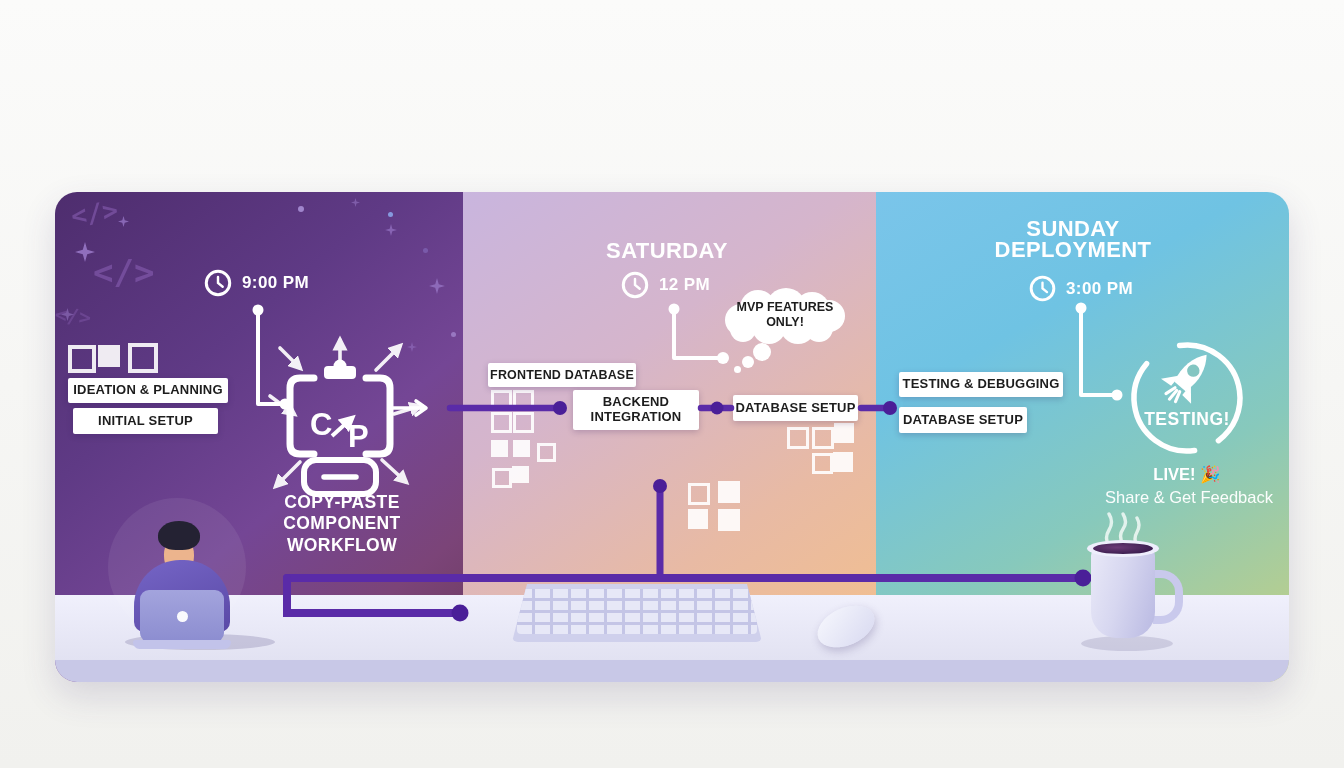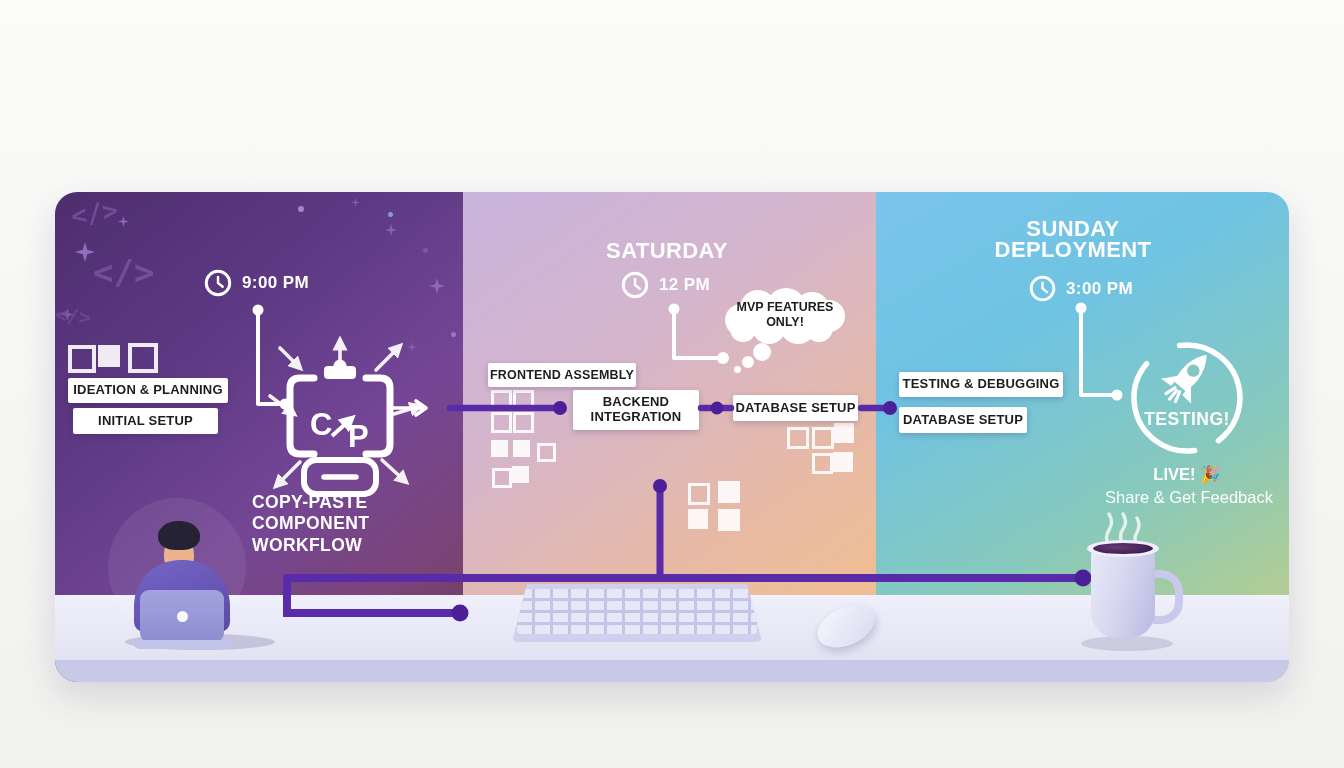--- a/index.html
+++ b/index.html
@@ -21,21 +21,21 @@
   .clockrow{position:absolute;display:flex;align-items:center;gap:9px;color:#fff;font-weight:bold;font-size:17px;letter-spacing:.4px}
   .stepbox{position:absolute;background:#fff;color:#1d1d1d;font-weight:bold;font-size:13px;letter-spacing:.2px;
        display:flex;align-items:center;justify-content:center;text-align:center;border-radius:2px;
        box-shadow:0 2px 6px rgba(40,20,80,.22);line-height:1.15}
   .preline{white-space:pre-line}
   .sqo{position:absolute;border:3px solid rgba(255,255,255,.9)}
   .sqf{position:absolute;background:rgba(255,255,255,.9)}
   .codeglyph{position:absolute;color:#9166bd;font-family:"DejaVu Sans Mono","Liberation Mono",monospace;font-weight:bold;opacity:.5}
   .spark{position:absolute;background:#a07fd0;clip-path:polygon(50% 0,61% 39%,100% 50%,61% 61%,50% 100%,39% 61%,0 50%,39% 39%)}
   .dot{position:absolute;border-radius:50%}
-  .caption{position:absolute;color:#fff;font-weight:bold;font-size:17.5px;line-height:1.22;letter-spacing:.4px;}
+  .caption{position:absolute;color:#fff;font-weight:bold;font-size:17.5px;line-height:1.22;letter-spacing:.4px;text-align:center}
   .cloudc{position:absolute;background:#fff;border-radius:50%}
   .cloudtext{position:absolute;color:#1d1d1d;font-weight:bold;font-size:12.5px;line-height:15px;text-align:center}
   .overlay{position:absolute;left:0;top:0;width:1234px;height:490px;pointer-events:none}
   .desk-top{position:absolute;left:0;top:403px;width:1234px;height:65px;background:linear-gradient(180deg,#f0f0fc 0%,#e2e2f2 100%)}
   .desk-front{position:absolute;left:0;top:468px;width:1234px;height:22px;background:#c8c8e7}
   .glow{position:absolute;border-radius:50%;background:rgba(255,255,255,.07)}
   .whitetxt{position:absolute;color:#fff;text-align:center}
 </style>
 </head>
 <body>
@@ -150,21 +150,21 @@
       <div class="sqo" style="left:349px;top:235px;width:16px;height:16px"></div>
       <div class="sqf" style="left:371px;top:231px;width:20px;height:20px"></div>
       <div class="sqo" style="left:349px;top:261px;width:15px;height:15px"></div>
       <div class="sqf" style="left:370px;top:260px;width:20px;height:20px"></div>
 
       <div class="sqo" style="left:225px;top:291px;width:16px;height:16px"></div>
       <div class="sqf" style="left:255px;top:289px;width:22px;height:22px"></div>
       <div class="sqf" style="left:225px;top:317px;width:20px;height:20px"></div>
       <div class="sqf" style="left:255px;top:317px;width:22px;height:22px"></div>
 
-      <div class="stepbox" style="left:25px;top:171px;width:148px;height:24px;font-size:12.5px">FRONTEND ASSEMBLY</div>
+      <div class="stepbox" style="left:25px;top:171px;width:148px;height:24px;font-size:12.5px">FRONTEND DATABASE</div>
       <div class="stepbox preline" style="left:110px;top:198px;width:126px;height:40px">BACKEND
 INTEGRATION</div>
       <div class="stepbox" style="left:270px;top:203px;width:125px;height:26px">DATABASE SETUP</div>
     </div>
 
     <div class="sec sec-sunday">
       <div class="sectitle preline" style="left:97px;top:26px;width:200px">SUNDAY
 DEPLOYMENT</div>
       <div class="clockrow" style="left:152px;top:82px">
         <svg width="29" height="29" viewBox="0 0 32 32">

